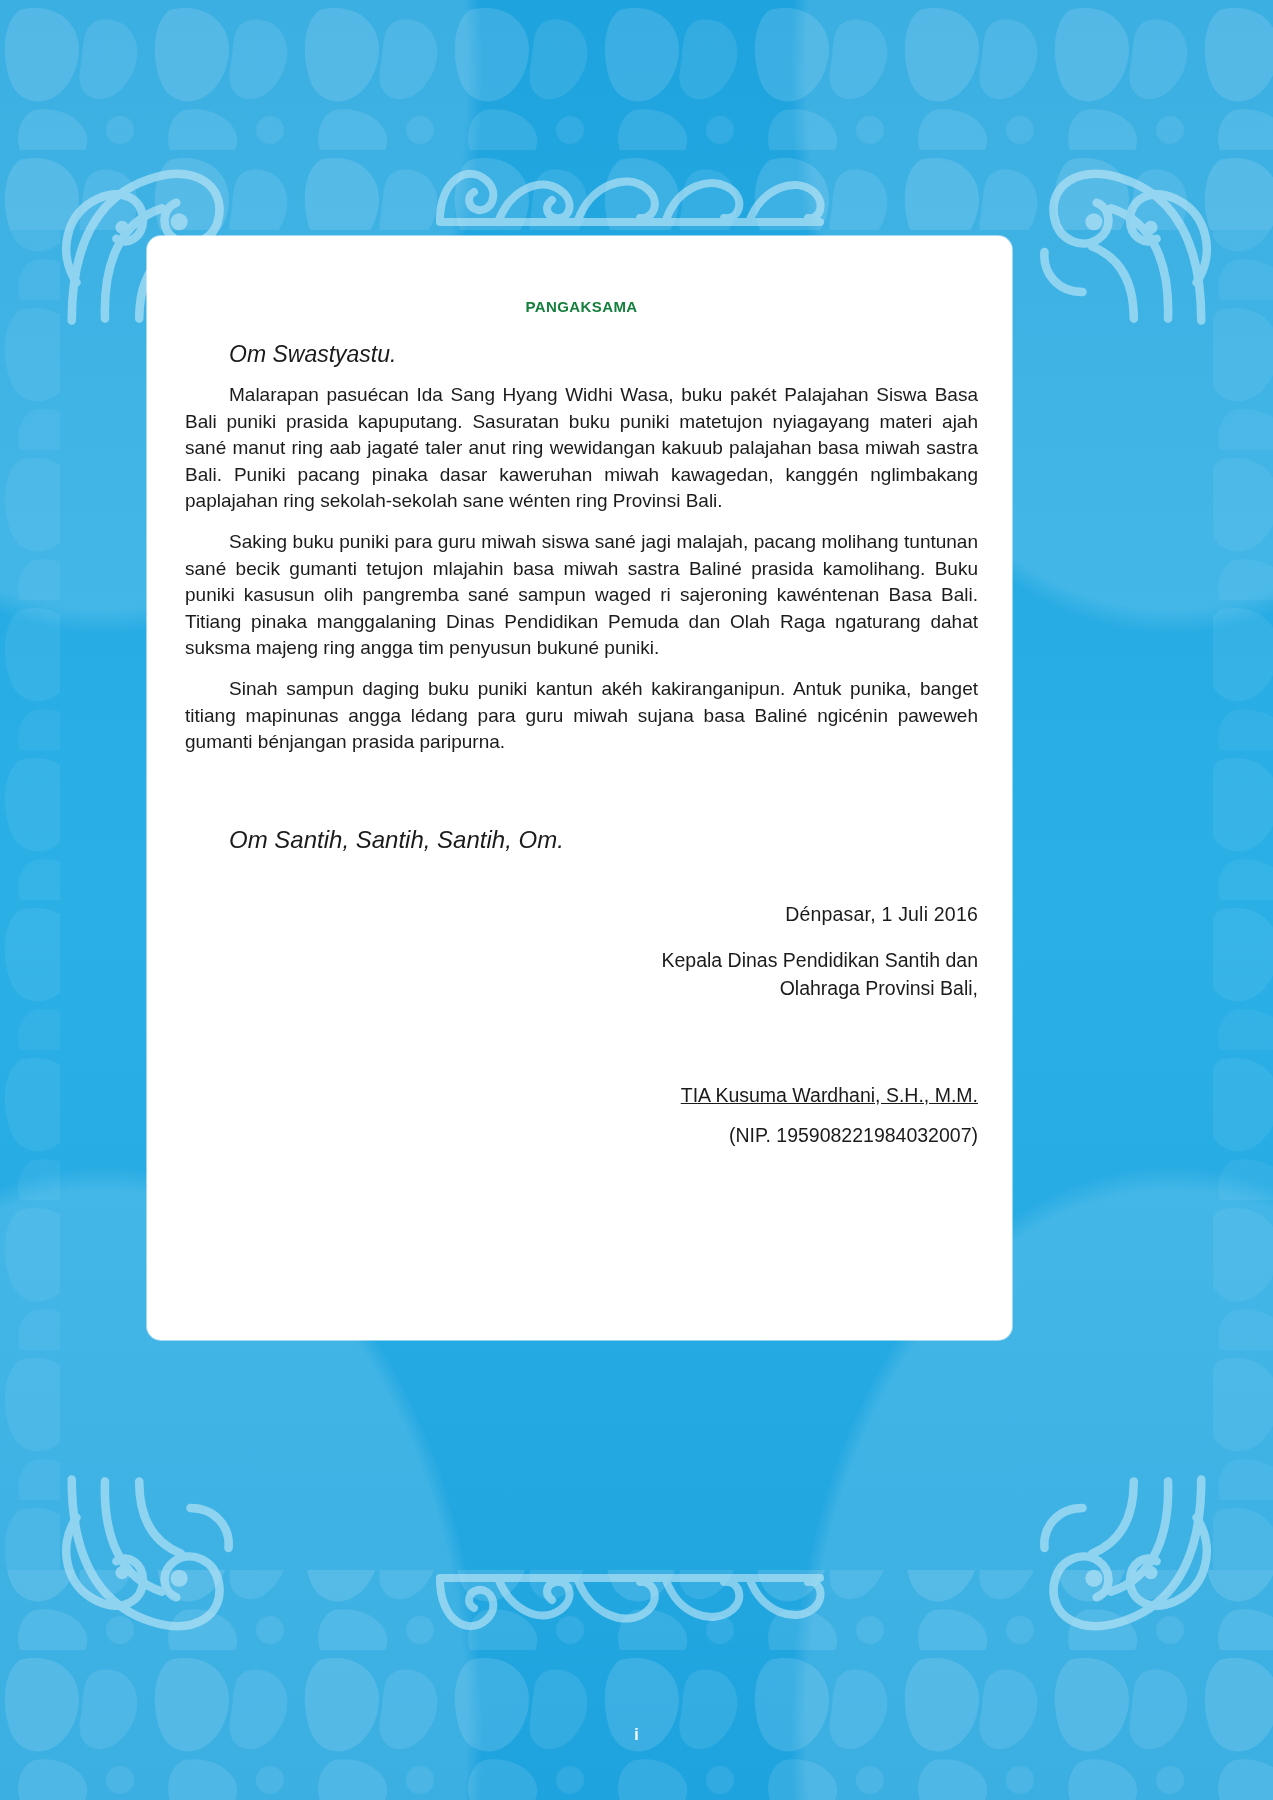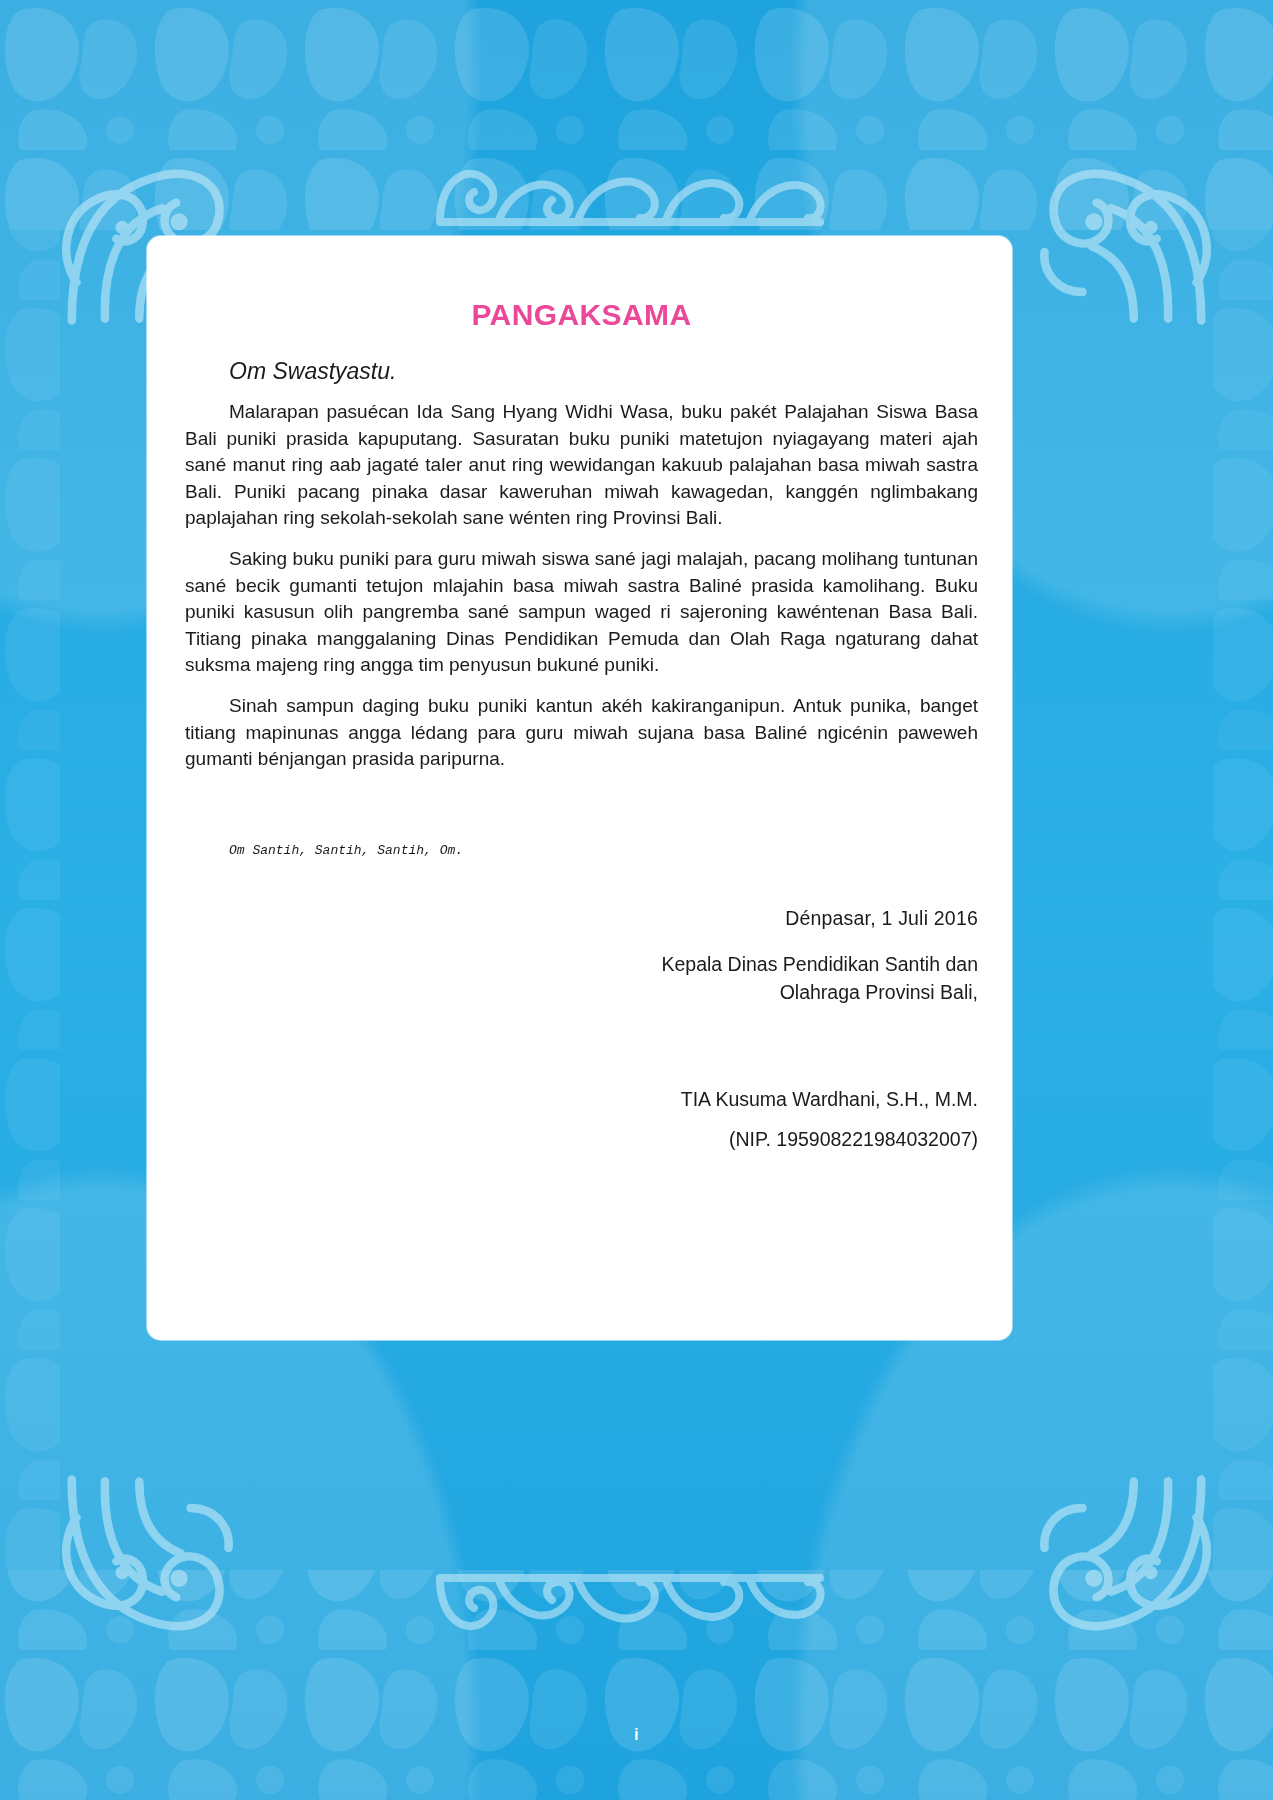--- a/index.html
+++ b/index.html
@@ -35,56 +35,55 @@
     overflow:hidden;
   }
   .inner{
     padding:46px 34px 0 38px;
     color:#1b1b1b;
   }
 
   .doc-title{
     text-align:center;
     font-weight:bold;
-    font-size:30px;
+    font-size:15px;
     letter-spacing:.4px;
-    color:#ec4899;
+    color:#15803d;
     margin:16px 0 26px 0;
   }
   .salutation{
     font-style:italic;
     font-size:23px;
     margin:0 0 14px 44px;
   }
   p.body{
     text-align:justify;
     font-size:19px;
     line-height:1.40;
     margin:0 0 14px 0;
     text-indent:44px;
     hyphens:none;
   }
   .closing{
     font-style:italic;
-    font-size:13px;
+    font-size:24px;
     margin:70px 0 0 44px;
-    font-family:Liberation Mono, monospace;
   }
 
   .sign{
     margin-top:46px;
     text-align:right;
     font-size:19.5px;
     line-height:1.45;
     padding-left:280px;
   }
   .sign .place{margin-bottom:18px;letter-spacing:.2px;}
   .sign .office{margin-bottom:0;}
   .sign .office2{margin-bottom:0;}
-  .sign .name{margin-top:78px;}
+  .sign .name{margin-top:78px;text-decoration:underline;}
   .sign .nip{margin-top:12px;}
 
   
   .folio{
     position:absolute;
     left:0;right:0;bottom:56px;
     text-align:center;
     color:#ffffff;
     font-size:16px;
     font-weight:bold;

